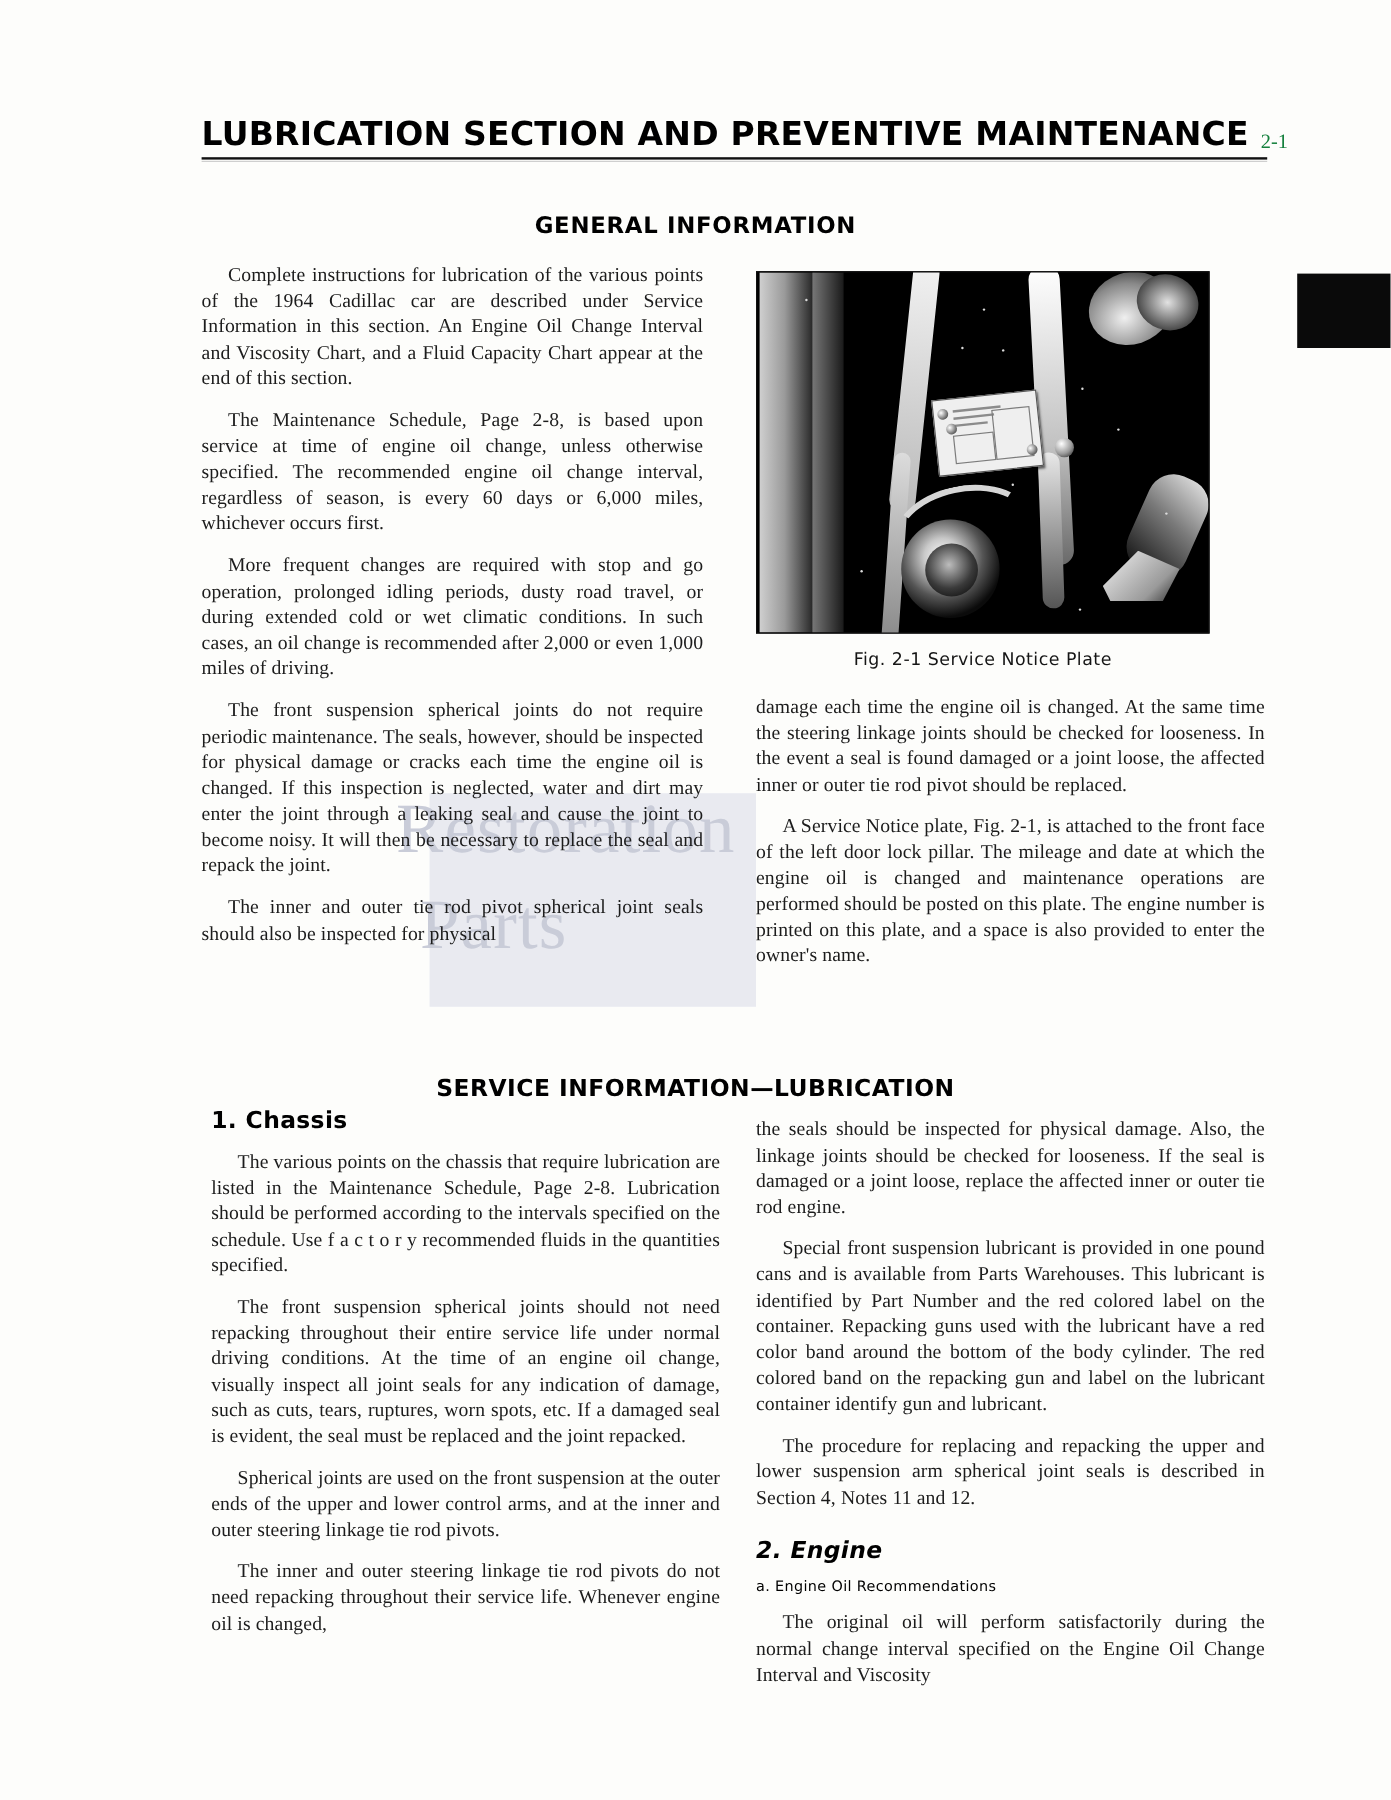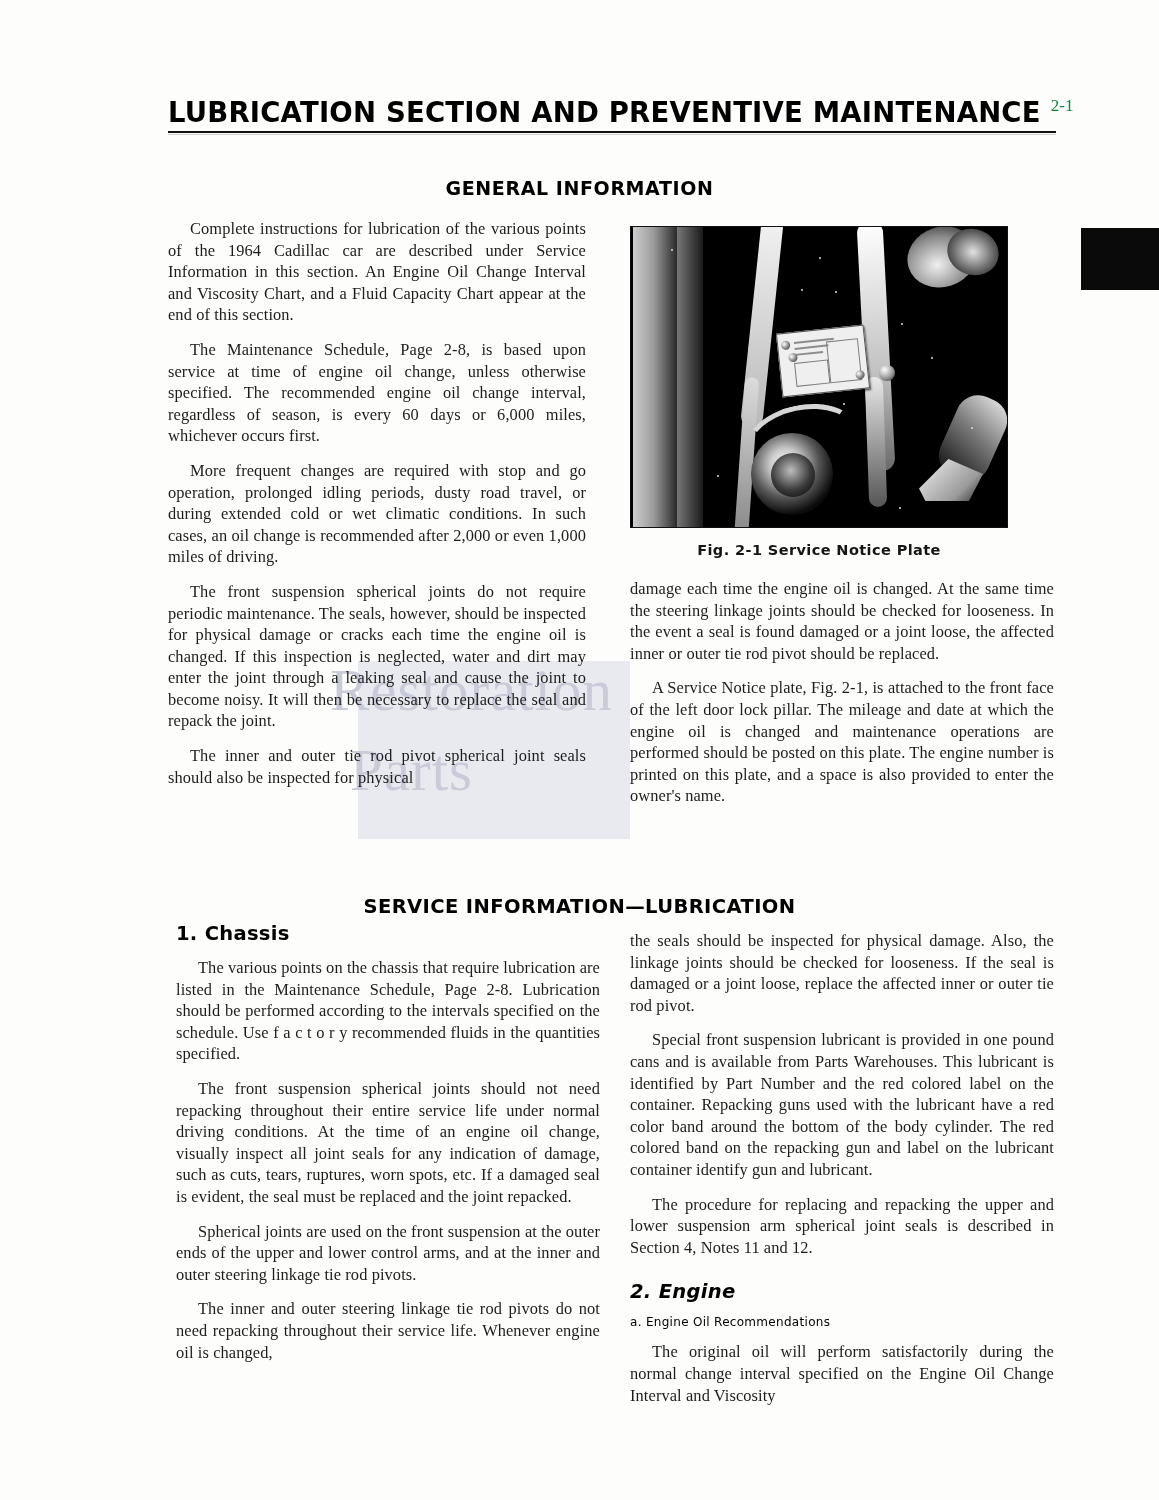--- a/index.html
+++ b/index.html
@@ -49,21 +49,21 @@
   
   .masthead {
     position: absolute;
     left: 168px;
     top: 96px;
     width: 888px;
     z-index: 3;
   }
   .masthead-row {
     display: flex;
-    align-items: flex-start;
+    align-items: flex-end;
     justify-content: flex-start;
   }
   .masthead-title {
     font-family: "DejaVu Sans", "Liberation Sans", sans-serif;
     font-weight: 700;
     font-size: 27.5px;
     letter-spacing: 0.2px;
     color: #000;
     white-space: nowrap;
     transform: scaleX(1.0);
@@ -141,21 +141,20 @@
     border: 1px solid #111;
     box-sizing: border-box;
   }
   .figure-caption {
     margin-top: 14px;
     text-align: center;
     font-family: "DejaVu Sans", "Liberation Sans", sans-serif;
     font-size: 14.5px;
     color: #151515;
     letter-spacing: 0.4px;
-    font-weight: bold;
   }
 
   
   .ph { position: absolute; }
   .ph-pillar-left {
     left: 2px; top: 0; width: 52px; height: 100%;
     background: linear-gradient(90deg,#cfcfcf 0%, #9a9a9a 40%, #3a3a3a 78%, #000 100%);
   }
   .ph-pillar-left2 {
     left: 46px; top: 0; width: 26px; height: 100%;
@@ -362,21 +361,21 @@
 
   <div class="col" style="left:176px; top:922px; width:424px;">
     <p class="subhead-num">1.  Chassis</p>
     <p class="bt">The various points on the chassis that require lubrication are listed in the Maintenance Schedule, Page 2-8. Lubrication should be performed according to the intervals specified on the schedule. Use f a c t o r y recommended fluids in the quantities specified.</p>
     <p class="bt">The front suspension spherical joints should not need repacking throughout their entire service life under normal driving conditions. At the time of an engine oil change, visually inspect all joint seals for any indication of damage, such as cuts, tears, ruptures, worn spots, etc. If a damaged seal is evident, the seal must be replaced and the joint repacked.</p>
     <p class="bt">Spherical joints are used on the front suspension at the outer ends of the upper and lower control arms, and at the inner and outer steering linkage tie rod pivots.</p>
     <p class="bt">The inner and outer steering linkage tie rod pivots do not need repacking throughout their service life. Whenever engine oil is changed,</p>
   </div>
 
   <div class="col" style="left:630px; top:930px; width:424px;">
-    <p class="bt cont">the seals should be inspected for physical damage. Also, the linkage joints should be checked for looseness. If the seal is damaged or a joint loose, replace the affected inner or outer tie rod pivot.</p>
+    <p class="bt cont">the seals should be inspected for physical damage. Also, the linkage joints should be checked for looseness. If the seal is damaged or a joint loose, replace the affected inner or outer tie rod engine.</p>
     <p class="bt">Special front suspension lubricant is provided in one pound cans and is available from Parts Warehouses. This lubricant is identified by Part Number and the red colored label on the container. Repacking guns used with the lubricant have a red color band around the bottom of the body cylinder. The red colored band on the repacking gun and label on the lubricant container identify gun and lubricant.</p>
     <p class="bt">The procedure for replacing and repacking the upper and lower suspension arm spherical joint seals is described in Section 4, Notes 11 and 12.</p>
 
     <p class="subhead-num" style="margin-top:22px;font-style:italic;">2.  Engine</p>
     <p class="subhead-letter">a.  Engine Oil Recommendations</p>
     <p class="bt">The original oil will perform satisfactorily during the normal change interval specified on the Engine Oil Change Interval and Viscosity</p>
   </div>
 
 </div>
 

